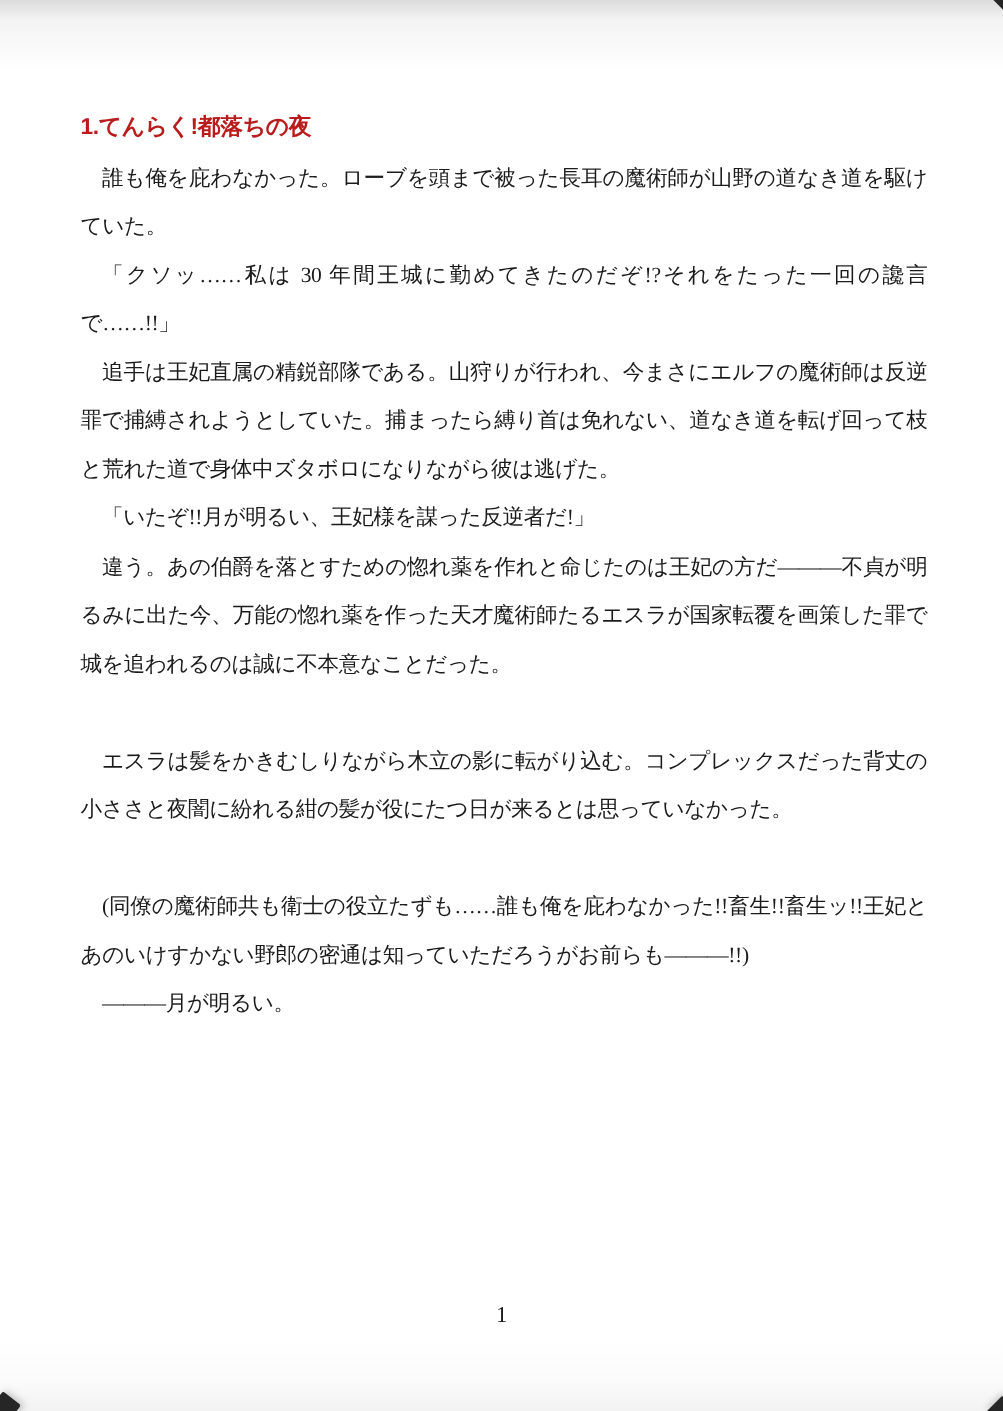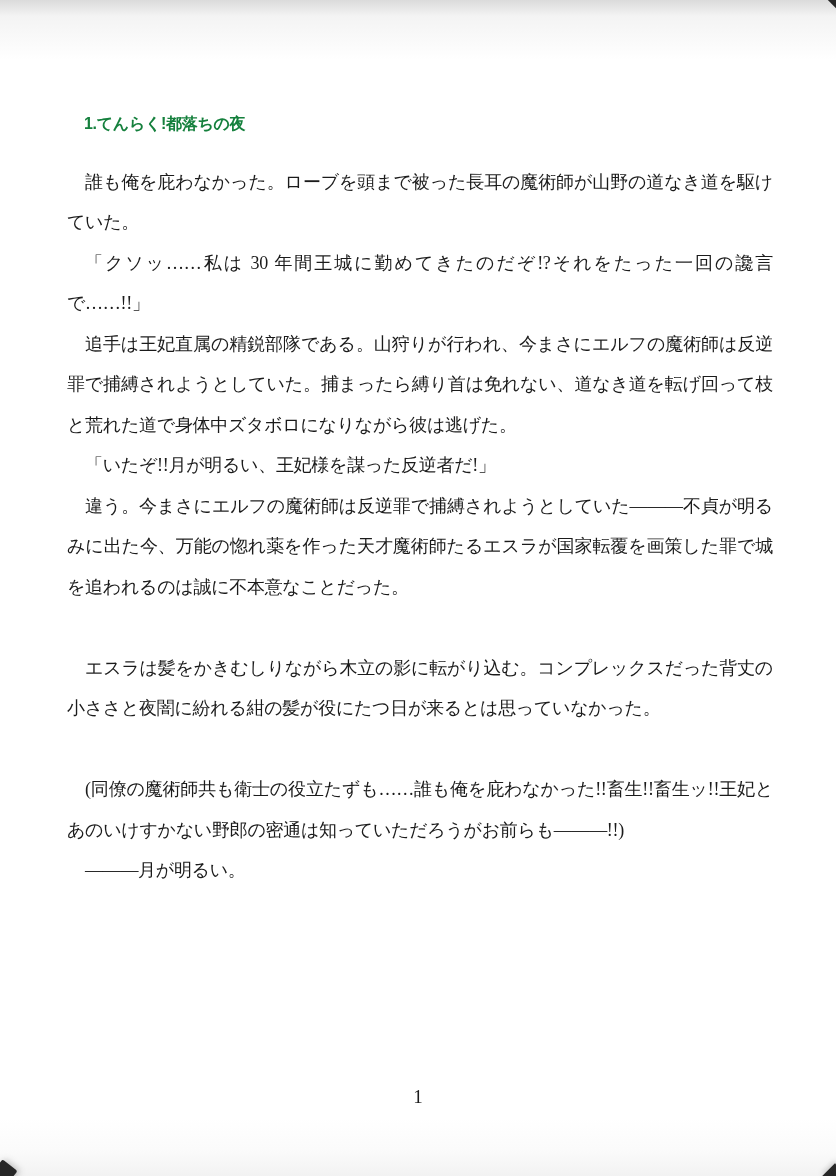--- a/index.html
+++ b/index.html
@@ -43,26 +43,26 @@
     position: absolute;
     left: 67px; top: 87px;
     width: 706px;
     font-size: 18px;
     line-height: 40.5px;
     text-align: justify;
     text-justify: inter-character;
     letter-spacing: -0.3px;
   }
   .chapter-title {
-    margin: 17px;
+    margin: 0;
     font-family: "Liberation Sans", "DejaVu Sans", sans-serif;
     font-weight: 700;
-    font-size: 16px;
+    font-size: 19px;
     line-height: 40.5px;
-    color: #15803d;
+    color: #b91c1c;
     text-align: left;
   }
   p.para {
     margin: 0;
     text-indent: 1em;
   }
   p.para.gap-before { margin-top: 40.5px; }
 
   .page-number {
     position: absolute;
@@ -84,20 +84,20 @@
 <div class="corner br"></div>
 
 <div class="content">
   <h1 class="chapter-title">1.てんらく!都落ちの夜</h1>
   <div>
 
   <p class="para">誰も俺を庇わなかった。ローブを頭まで被った長耳の魔術師が山野の道なき道を駆けていた。</p>
       <p class="para">「クソッ……私は 30 年間王城に勤めてきたのだぞ!?それをたった一回の讒言で……!!」</p>
       <p class="para">追手は王妃直属の精鋭部隊である。山狩りが行われ、今まさにエルフの魔術師は反逆罪で捕縛されようとしていた。捕まったら縛り首は免れない、道なき道を転げ回って枝と荒れた道で身体中ズタボロになりながら彼は逃げた。</p>
       <p class="para">「いたぞ!!月が明るい、王妃様を謀った反逆者だ!」</p>
-      <p class="para">違う。今まさにエルフの魔術師は反逆罪で捕縛されようとしていた―――不貞が明るみに出た今、万能の惚れ薬を作った天才魔術師たるエスラが国家転覆を画策した罪で城を追われるのは誠に不本意なことだった。</p>
+      <p class="para">違う。あの伯爵を落とすための惚れ薬を作れと命じたのは王妃の方だ―――不貞が明るみに出た今、万能の惚れ薬を作った天才魔術師たるエスラが国家転覆を画策した罪で城を追われるのは誠に不本意なことだった。</p>
       <p class="para gap-before">エスラは髪をかきむしりながら木立の影に転がり込む。コンプレックスだった背丈の小ささと夜闇に紛れる紺の髪が役にたつ日が来るとは思っていなかった。</p>
       <p class="para gap-before">(同僚の魔術師共も衛士の役立たずも……誰も俺を庇わなかった!!畜生!!畜生ッ!!王妃とあのいけすかない野郎の密通は知っていただろうがお前らも―――!!)</p>
       <p class="para">―――月が明るい。</p>
     </div>
 </div>
 
 <div class="page-number">1</div>
 
 </body></html>

